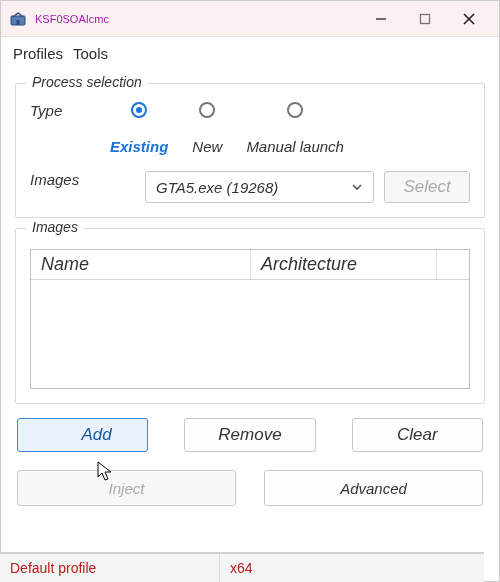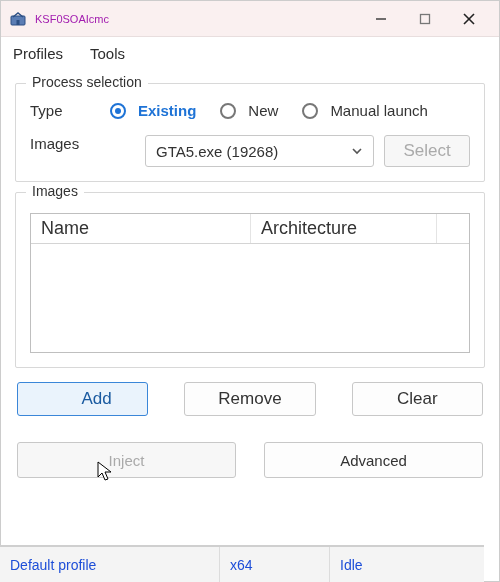--- a/index.html
+++ b/index.html
@@ -38,29 +38,30 @@
     width: 44px; height: 30px;
     display: inline-flex; align-items: center; justify-content: center;
     color: #333;
   }
   .winbtn svg { display: block; }
   
   .menubar {
     height: 32px;
     display: flex;
     align-items: center;
-    gap: 27px;
+    gap: 10px;
     padding: 0 12px;
     font-size: 15px;
     color: #2d2d2d;
   }
   .menubar .menuitem { cursor: default; }
   
   .content {
     padding: 4px 12px 0 12px;
+    font-style: italic;
   }
   
   .groupbox {
     border: 1px solid #d8d8d8;
     border-radius: 2px;
     margin: 10px 2px 8px 2px;
     padding: 18px 14px 14px 14px;
     position: relative;
   }
   .groupbox .legend {
@@ -85,23 +86,24 @@
     font-size: 15px;
   }
   .radios {
     display: flex;
     gap: 24px;
     align-items: center;
   }
   .radio {
     display: inline-flex;
     align-items: center;
-    gap: 12px;
+    gap: 20px;
     font-size: 15px;
     color: #333;
+    flex-direction: column;
   }
   .radio .dot {
     width: 16px; height: 16px;
     border-radius: 50%;
     border: 2px solid #777;
     display: inline-block;
     position: relative;
   }
   .radio.selected .dot {
     border-color: #1e73d6;
@@ -179,32 +181,32 @@
     margin: 14px 4px 0 4px;
   }
   .btnrow .btn { height: 34px; min-width: 0; }
   
   .actionrow {
     display: grid;
     grid-template-columns: 1fr 1fr;
     gap: 28px;
     margin: 18px 4px 0 4px;
   }
-  .actionrow .btn { height: 36px; min-width: 0; font-size: 15px; margin-top: 8px; }
+  .actionrow .btn { height: 36px; min-width: 0; font-size: 15px; }
   
   .statusbar {
     position: absolute;
     left: 0; right: 16px; bottom: 0;
-    height: 37px;
+    height: 30px;
     border-top: 2px solid #cfcfcf;
     background: #f4f4f4;
     display: grid;
     grid-template-columns: 2fr 1fr 1.4fr;
     font-size: 14px;
-    color: #1d4ed8;
+    color: #b91c1c;
   }
   .statusbar .cell {
     padding: 0 10px;
     display: flex;
     align-items: center;
     border-right: 1px solid #dcdcdc;
   }
   .statusbar .cell:last-child { border-right: none; }
   
   .cursor {
@@ -310,18 +312,17 @@
   <div class="actionrow">
     <div class="btn disabled">Inject</div>
     <div class="btn">Advanced</div>
   </div>
 
 </div>
 
 <div class="statusbar">
   <div class="cell">Default profile</div>
   <div class="cell">x64</div>
-  <div class="cell">Idle</div>
 </div>
 
 <svg class="cursor" viewBox="0 0 18 22">
   <path d="M1 1 L1 16 L5 12 L8 19 L11 18 L8 11 L14 11 Z" fill="#fff" stroke="#000" stroke-width="1"></path>
 </svg>
 
 </body></html>

